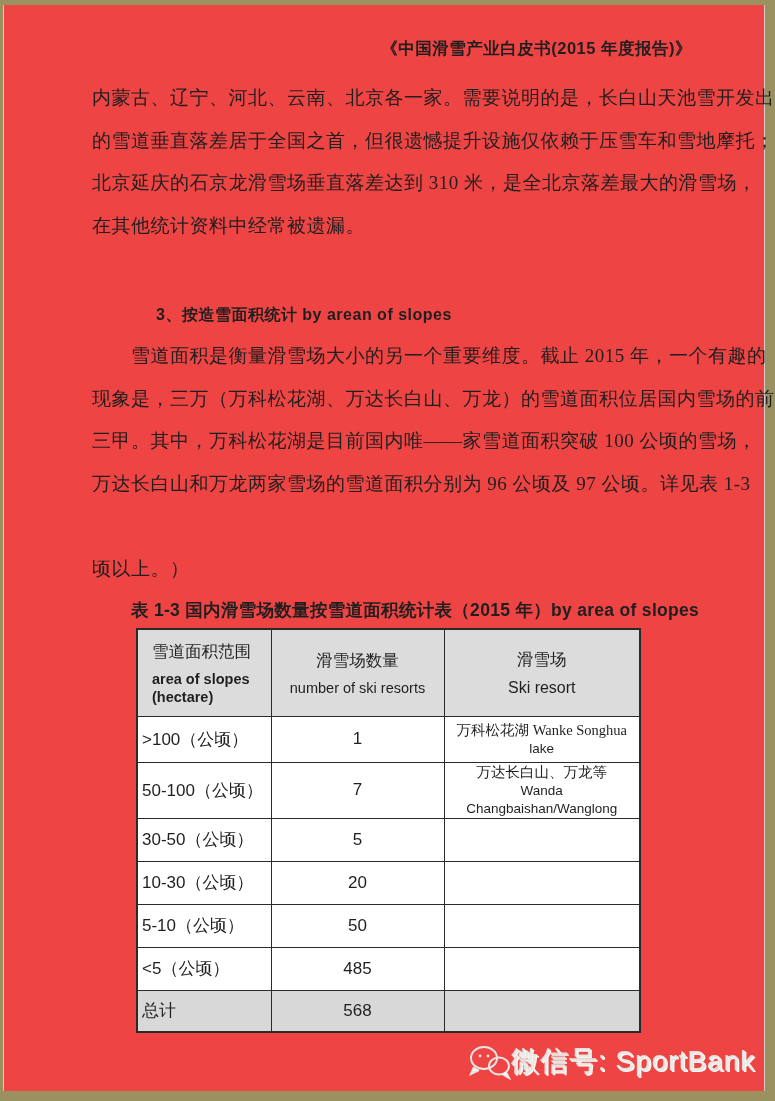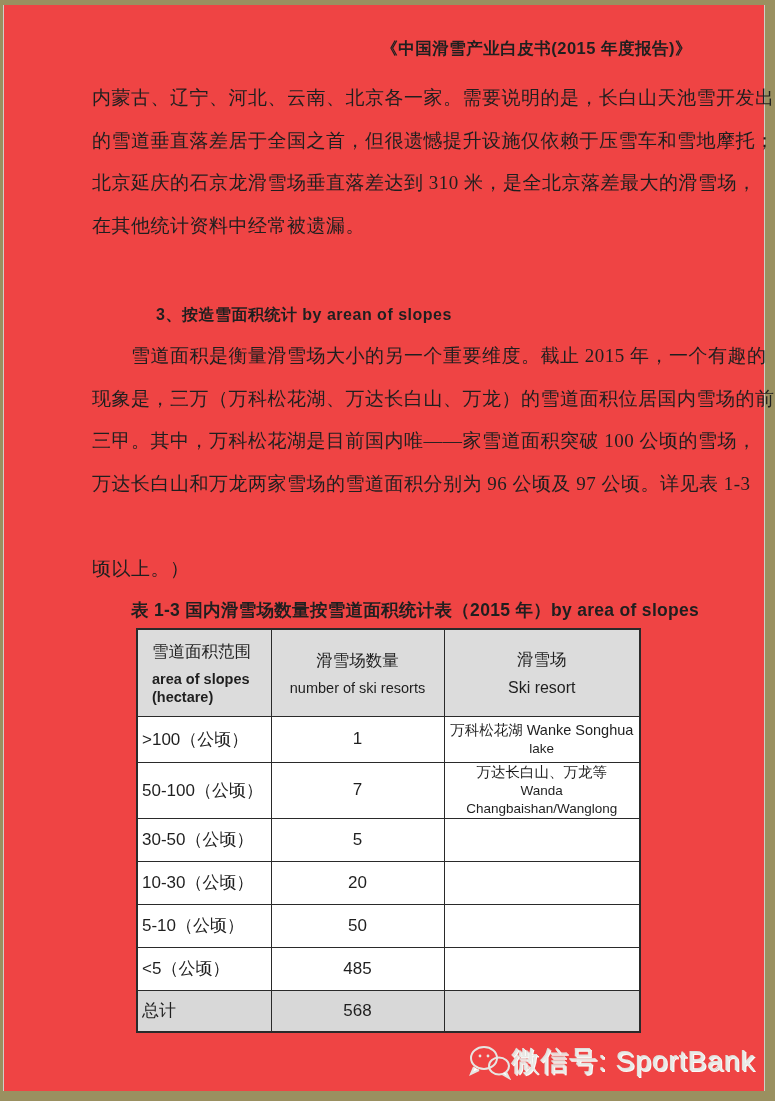--- a/index.html
+++ b/index.html
@@ -71,21 +71,21 @@
   .h-sub2  { font-size: 14.5px; display: block; margin-top: 2px; }
   .bold { font-weight: bold; }
 
   tr.data-row   { height: 43px; background: #ffffff; }
   tr.data-row-2 { height: 46px; background: #ffffff; }
   tr.total-row  { height: 42px; background: #d8d8d8; border-radius: 19px; }
 
   td.range-cell { text-align: left; padding-left: 4px; font-size: 17px; }
   td.count-cell { text-align: center; font-size: 17px; }
   td.resort-cell { text-align: center; }
-  .resort-l1 { display: block; font-size: 14.5px; line-height: 19px; }
+  .resort-l1 { display: block; font-size: 14.5px; line-height: 19px; font-family: Liberation Serif, serif; }
   .resort-l2 { display: block; font-size: 13.5px; line-height: 18px; }
 
   .page-number {
     left: 82px; top: 1025px; width: 606px;
     text-align: center;
     font-size: 12.5px;
     letter-spacing: 0.5px;
   }
 
   .watermark {

